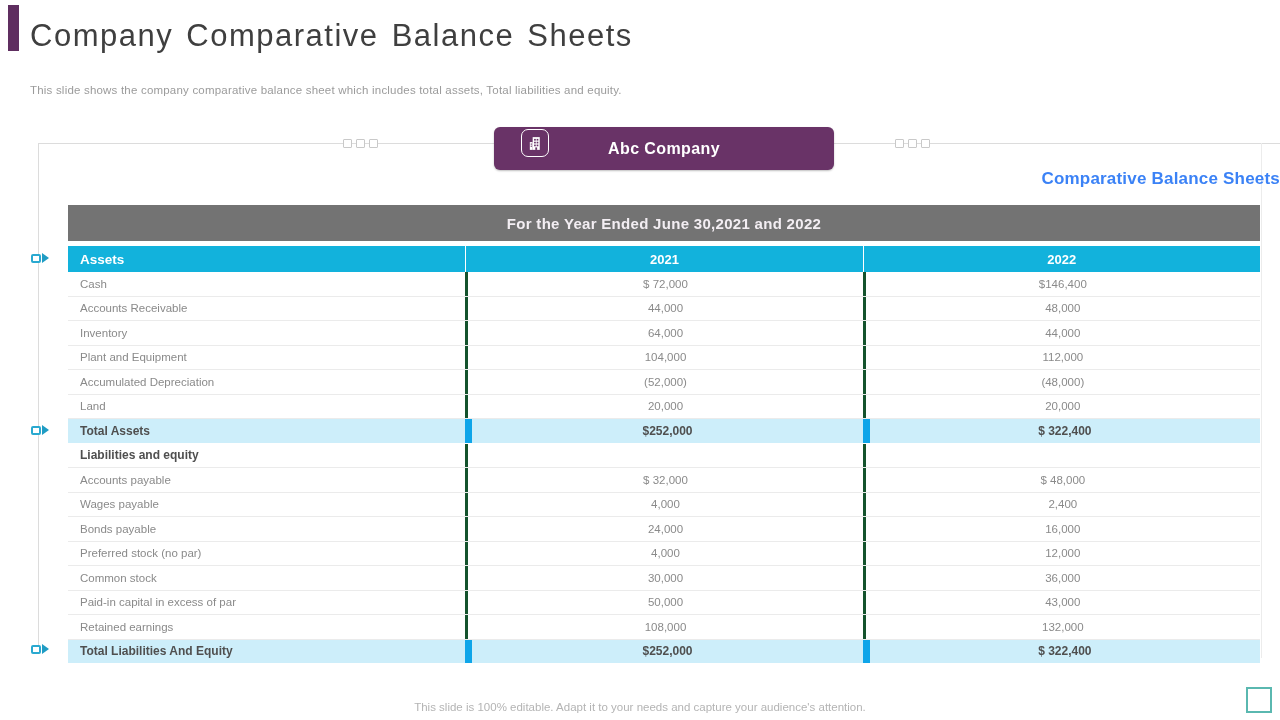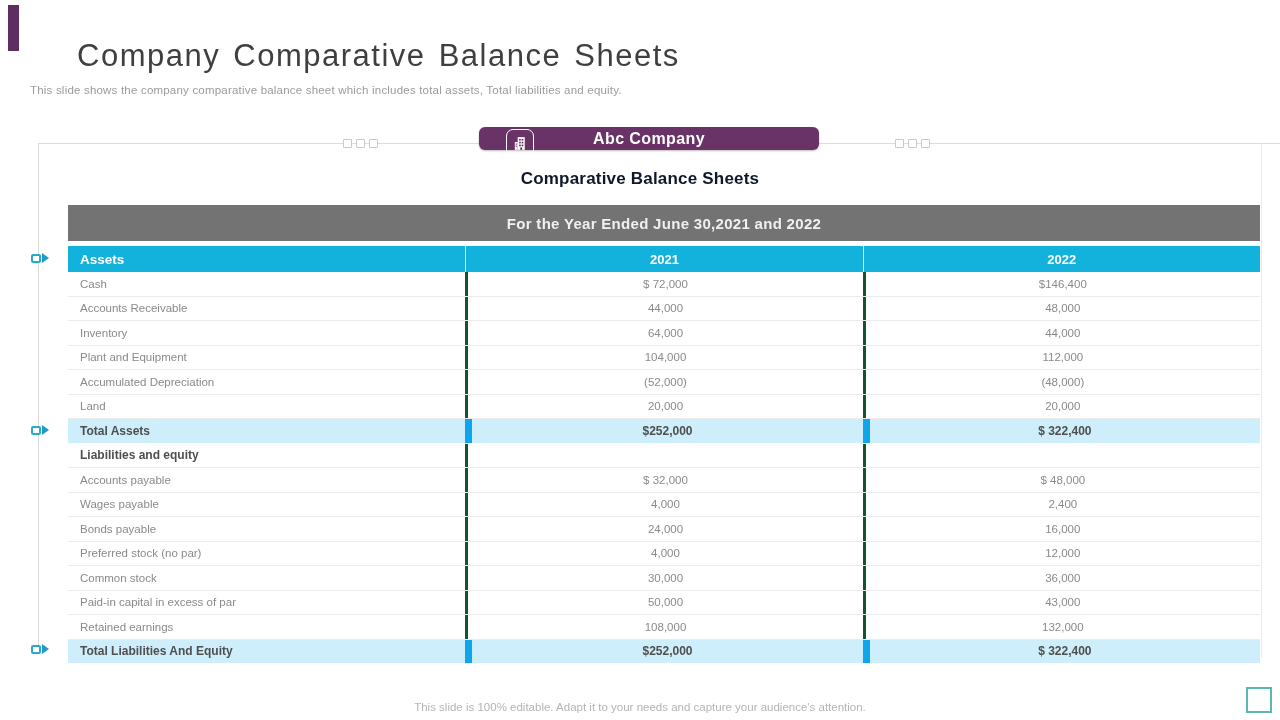--- a/index.html
+++ b/index.html
@@ -10,57 +10,57 @@
     font-family:"Liberation Sans", sans-serif;
     overflow:hidden;
   }
 
   
   .accent-bar {
     position:absolute; left:8px; top:5px; width:11px; height:46px;
     background:#5f2e60;
   }
   .slide-title {
-    position:absolute; left:30px; top:38px;
+    position:absolute; left:30px; top:18px;
     font-size:31px; font-weight:400; color:#3f3f3f;
-    letter-spacing:1.5px; word-spacing:3px; white-space:nowrap;margin-left:47px;
+    letter-spacing:1.5px; word-spacing:3px; white-space:nowrap;
   }
   .slide-subtitle {
     position:absolute; left:30px; top:84px;
     font-size:11.5px; color:#9b9b9b; letter-spacing:0.2px;
   }
 
   
   .frame-top { position:absolute; left:38px; top:143px; width:1242px; height:1px; background:#dcdcdc; }
   .frame-left { position:absolute; left:38px; top:143px; width:1px; height:505px; background:#dcdcdc; }
   .frame-right { position:absolute; left:1261px; top:143px; width:1px; height:515px; background:#ececec; }
   .deco-sq {
     position:absolute; top:139px; width:9px; height:9px;
     background:#ffffff; border:1px solid #c9c9c9; border-radius:1px;
   }
 
   
   .company-badge {
-    position:absolute; left:479px; top:127px; width:340px; height:23px;
+    position:absolute; left:494px; top:127px; width:340px; height:43px;
     background:#693367; border-radius:6px;
     display:flex; align-items:center; justify-content:center;
     box-shadow:0 1px 2px rgba(0,0,0,0.25);
   }
   .badge-icon-box {
     position:absolute; left:27px; top:2px; width:28px; height:28px;
     border:1.5px solid #ffffff; border-radius:7px;
     display:flex; align-items:center; justify-content:center;
   }
   .badge-label {
     color:#ffffff; font-size:16px; font-weight:bold; letter-spacing:0.4px;
   }
 
   .sheet-subheading {
     position:absolute; left:0; top:169px; width:1280px;
-    text-align:center; font-size:17px; font-weight:bold; color:#0f172a;
+    text-align:right; font-size:17px; font-weight:bold; color:#3b82f6;
     letter-spacing:0.2px;
   }
 
   
   .period-banner {
     position:absolute; left:68px; top:205px; width:1192px; height:36px;
     background:#737373; color:#f3eef3;
     display:flex; align-items:center; justify-content:center;
     font-size:15px; font-weight:bold; letter-spacing:0.3px;
   }

